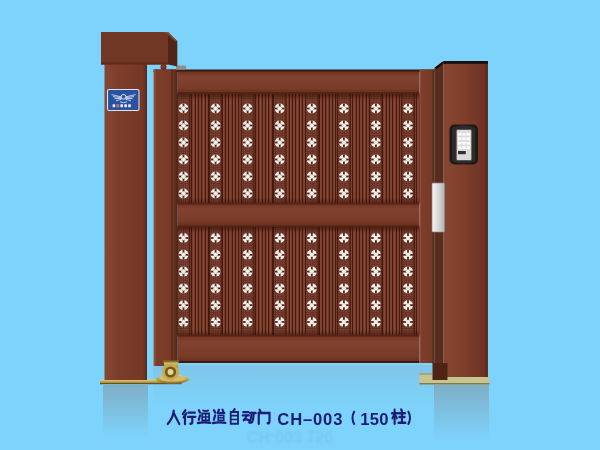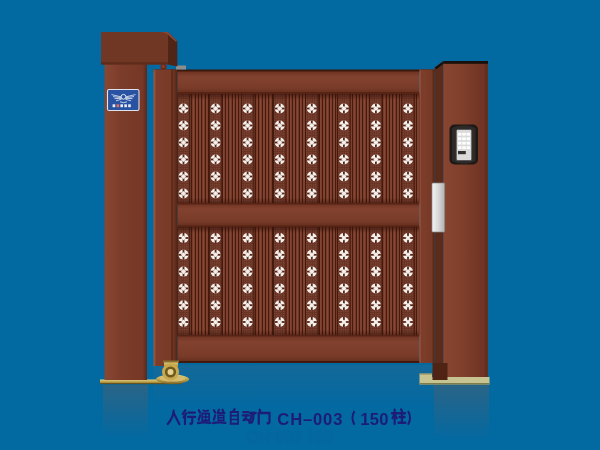--- a/index.html
+++ b/index.html
@@ -1,15 +1,15 @@
 <!DOCTYPE html>
 <html><head><meta charset="utf-8">
 <style>
 html,body{margin:0;padding:0;background:#ffffff;}
-#scene{position:relative;width:600px;height:450px;background:#0369a1;overflow:hidden;
+#scene{position:relative;width:600px;height:450px;background:#7dd3fc;overflow:hidden;
 font-family:"Liberation Sans",sans-serif;}
 .abs{position:absolute;}
 </style></head>
 <body>
 <div id="scene">
 
 <div class="abs" style="left:153px;top:365px;width:282px;height:42px;background:linear-gradient(180deg,rgba(140,105,92,0.12),rgba(140,105,92,0));"></div>
 
 <div class="abs" style="left:103px;top:385px;width:45px;height:52px;background:linear-gradient(180deg,rgba(130,90,75,0.30),rgba(130,90,75,0));"></div>
 

